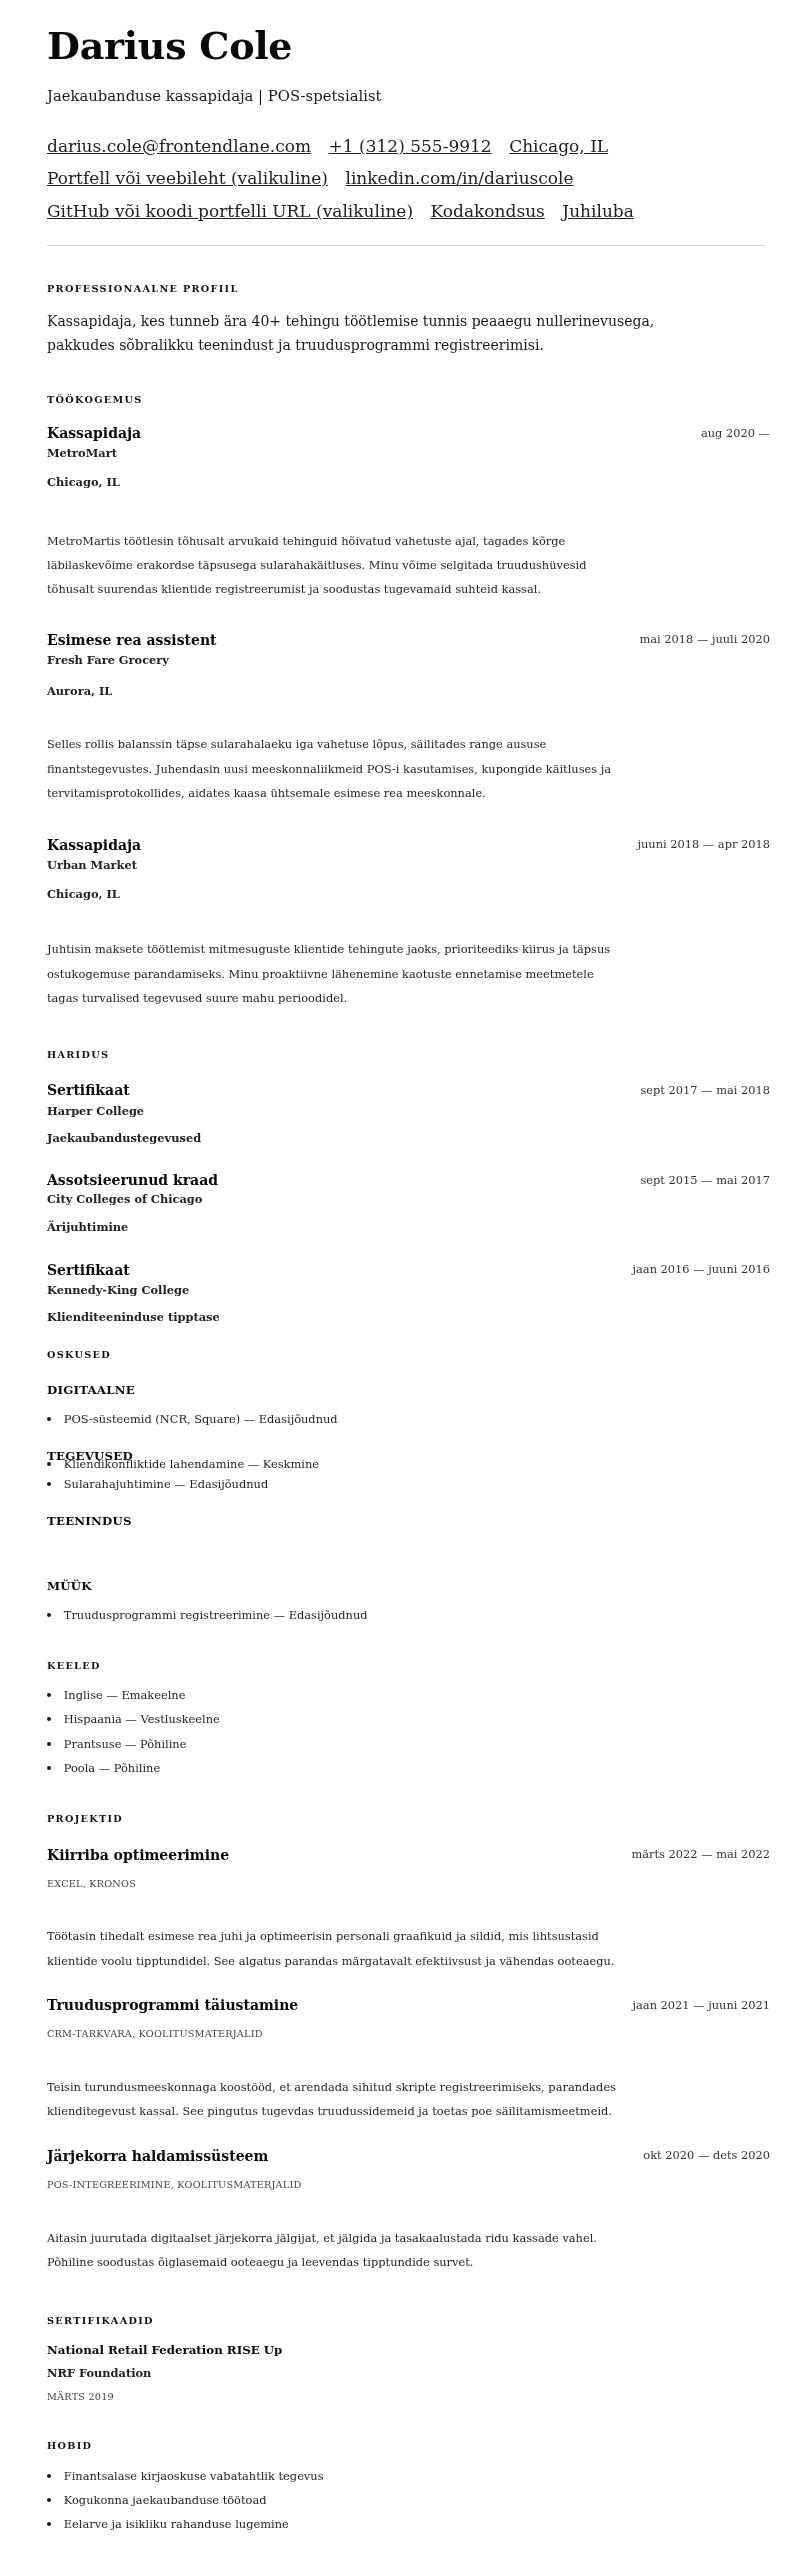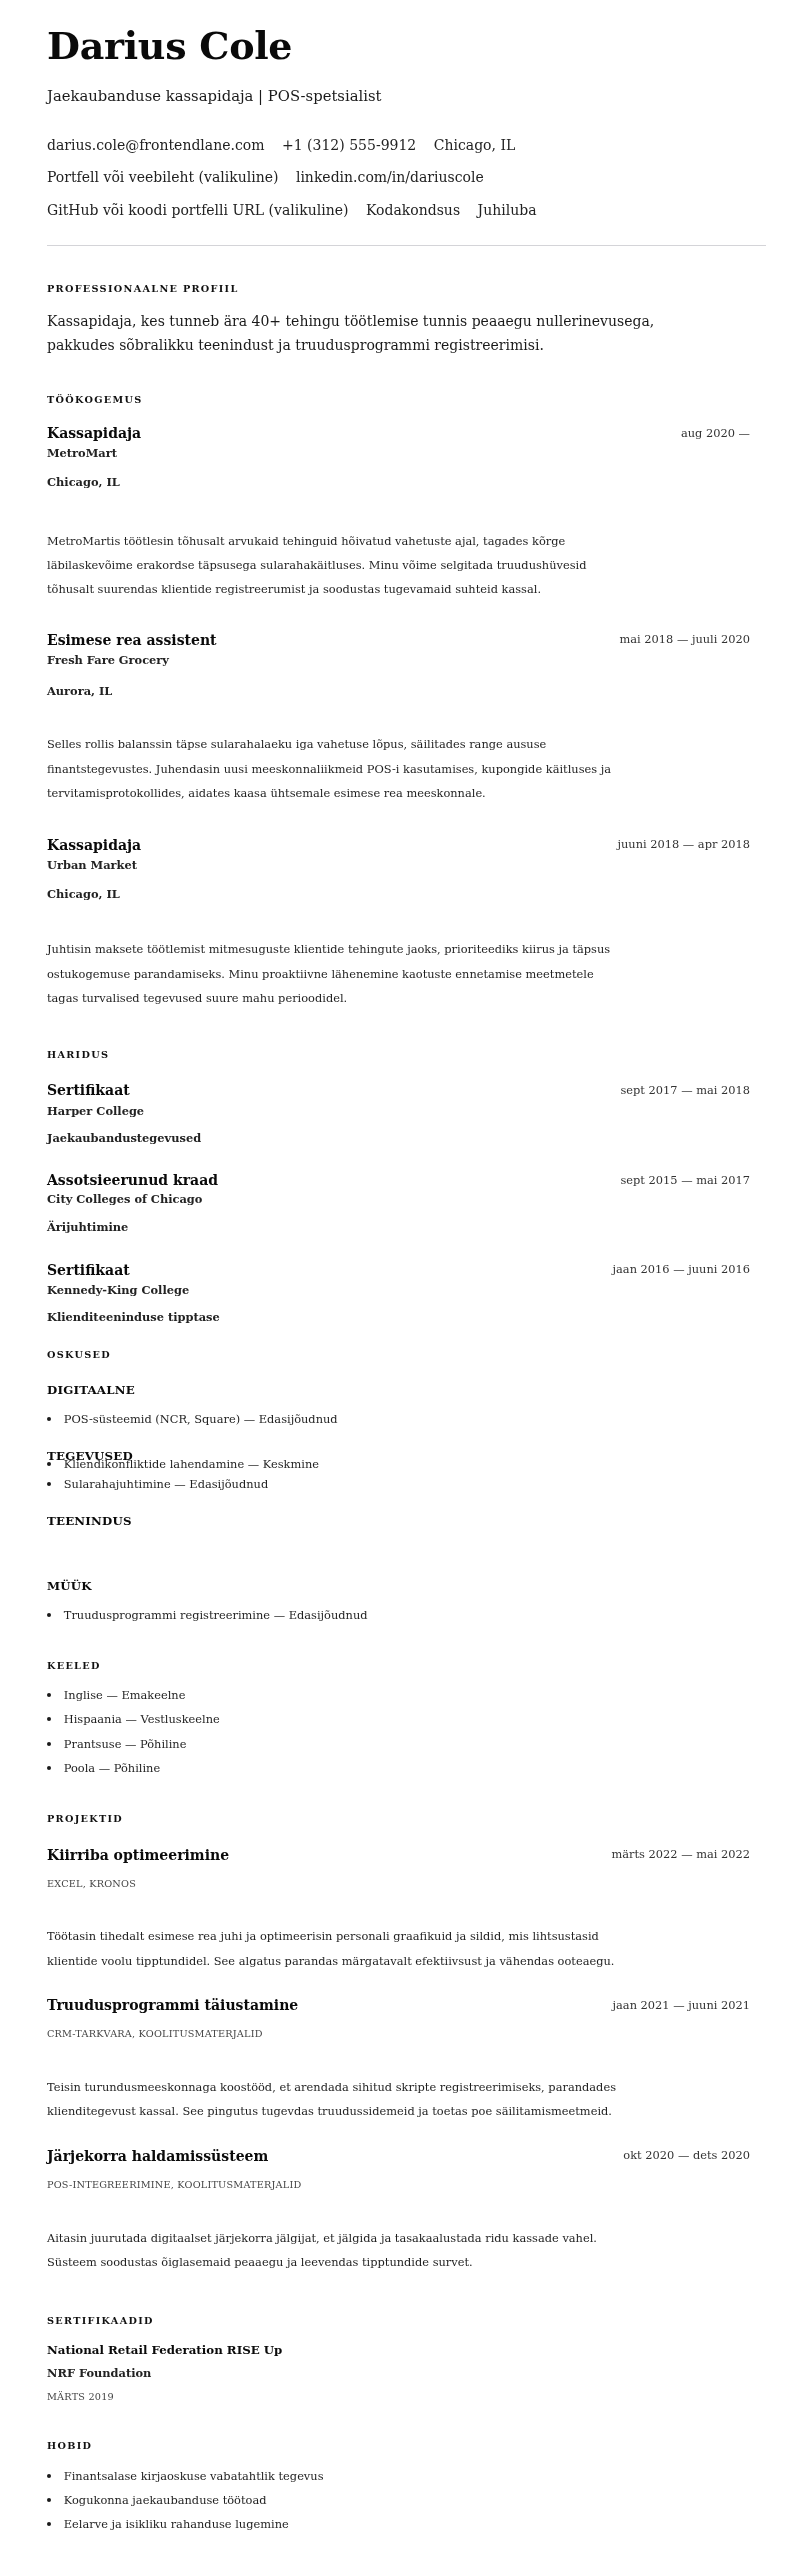--- a/index.html
+++ b/index.html
@@ -1,22 +1,22 @@
 <!DOCTYPE html>
 <html style="font-size:10.7px"><head>
 <meta charset="utf-8">
 <style>
   html, body { margin: 0; padding: 0; background: #ffffff; }
   body { width: 806px; height: 2576px; position: relative; overflow: hidden;
          font-family: "DejaVu Serif", serif; color: #1a1a1a; }
   .abs { position: absolute; left: 47px; white-space: nowrap; line-height: 1; }
-  .right { position: absolute; right: 56px; white-space: nowrap; line-height: 1; text-align: right; }
+  .right { position: absolute; right: 36px; white-space: nowrap; line-height: 1; text-align: right; }
   .name { font-size: 38px; font-weight: bold; color: #0a0a0a; letter-spacing: -0.3px; }
   .subtitle { font-size: 14.8px; color: #1a1a1a; }
-  .contact { font-size: 14px; color: #222; }
+  .contact { font-size: 17px; color: #222; text-decoration: underline; }
   .contact span { margin-right: 17.5px; }
   .divider { position: absolute; left: 47px; width: 719px; height: 1.3px; background: #d4d4d8; top: 245px; }
   .sec { font-size: 9.7px; font-weight: bold; letter-spacing: 1.3px; color: #111; }
   .profile { font-size: 14px; color: #1a1a1a; }
   .title { font-size: 14px; font-weight: bold; color: #0a0a0a; }
   .date { font-size: 11.4px; color: #333; }
   .sub { font-size: 11.4px; color: #222; font-weight: bold; }
   .desc { font-size: 11.4px; color: #1f1f1f; }
   .cat { font-size: 11.8px; font-weight: bold; color: #0a0a0a; letter-spacing: 0.2px; }
   .bullet { position: absolute; left: 47px; font-size: 11.4px; color: #1f1f1f; white-space: nowrap; line-height: 1; }
@@ -137,21 +137,21 @@
   <div class="abs tech" style="top:2029px">CRM-TARKVARA, KOOLITUSMATERJALID</div>
   <div class="abs desc" style="top:2082px">Teisin turundusmeeskonnaga koostööd, et arendada sihitud skripte registreerimiseks, parandades</div>
   <div class="abs desc" style="top:2106px">klienditegevust kassal. See pingutus tugevdas truudussidemeid ja toetas poe säilitamismeetmeid.</div>
 </div>
 
 <div>
   <div class="abs title" style="top:2149px">Järjekorra haldamissüsteem</div>
   <div class="right date" style="top:2150px">okt 2020 — dets 2020</div>
   <div class="abs tech" style="top:2180px">POS-INTEGREERIMINE, KOOLITUSMATERJALID</div>
   <div class="abs desc" style="top:2233px">Aitasin juurutada digitaalset järjekorra jälgijat, et jälgida ja tasakaalustada ridu kassade vahel.</div>
-  <div class="abs desc" style="top:2257px">Süsteem soodustas õiglasemaid peaaegu ja leevendas tipptundide survet.</div>
+  <div class="abs desc" style="top:2257px">Põhiline soodustas õiglasemaid ooteaegu ja leevendas tipptundide survet.</div>
 </div>
 
 <div class="abs sec" style="top:2316px">SERTIFIKAADID</div>
 <div>
   <div class="abs certname" style="top:2345px">National Retail Federation RISE Up</div>
   <div class="abs sub" style="top:2368px">NRF Foundation</div>
   <div class="abs certdate" style="top:2392px">MÄRTS 2019</div>
 </div>
 
 <div class="abs sec" style="top:2441px">HOBID</div>

